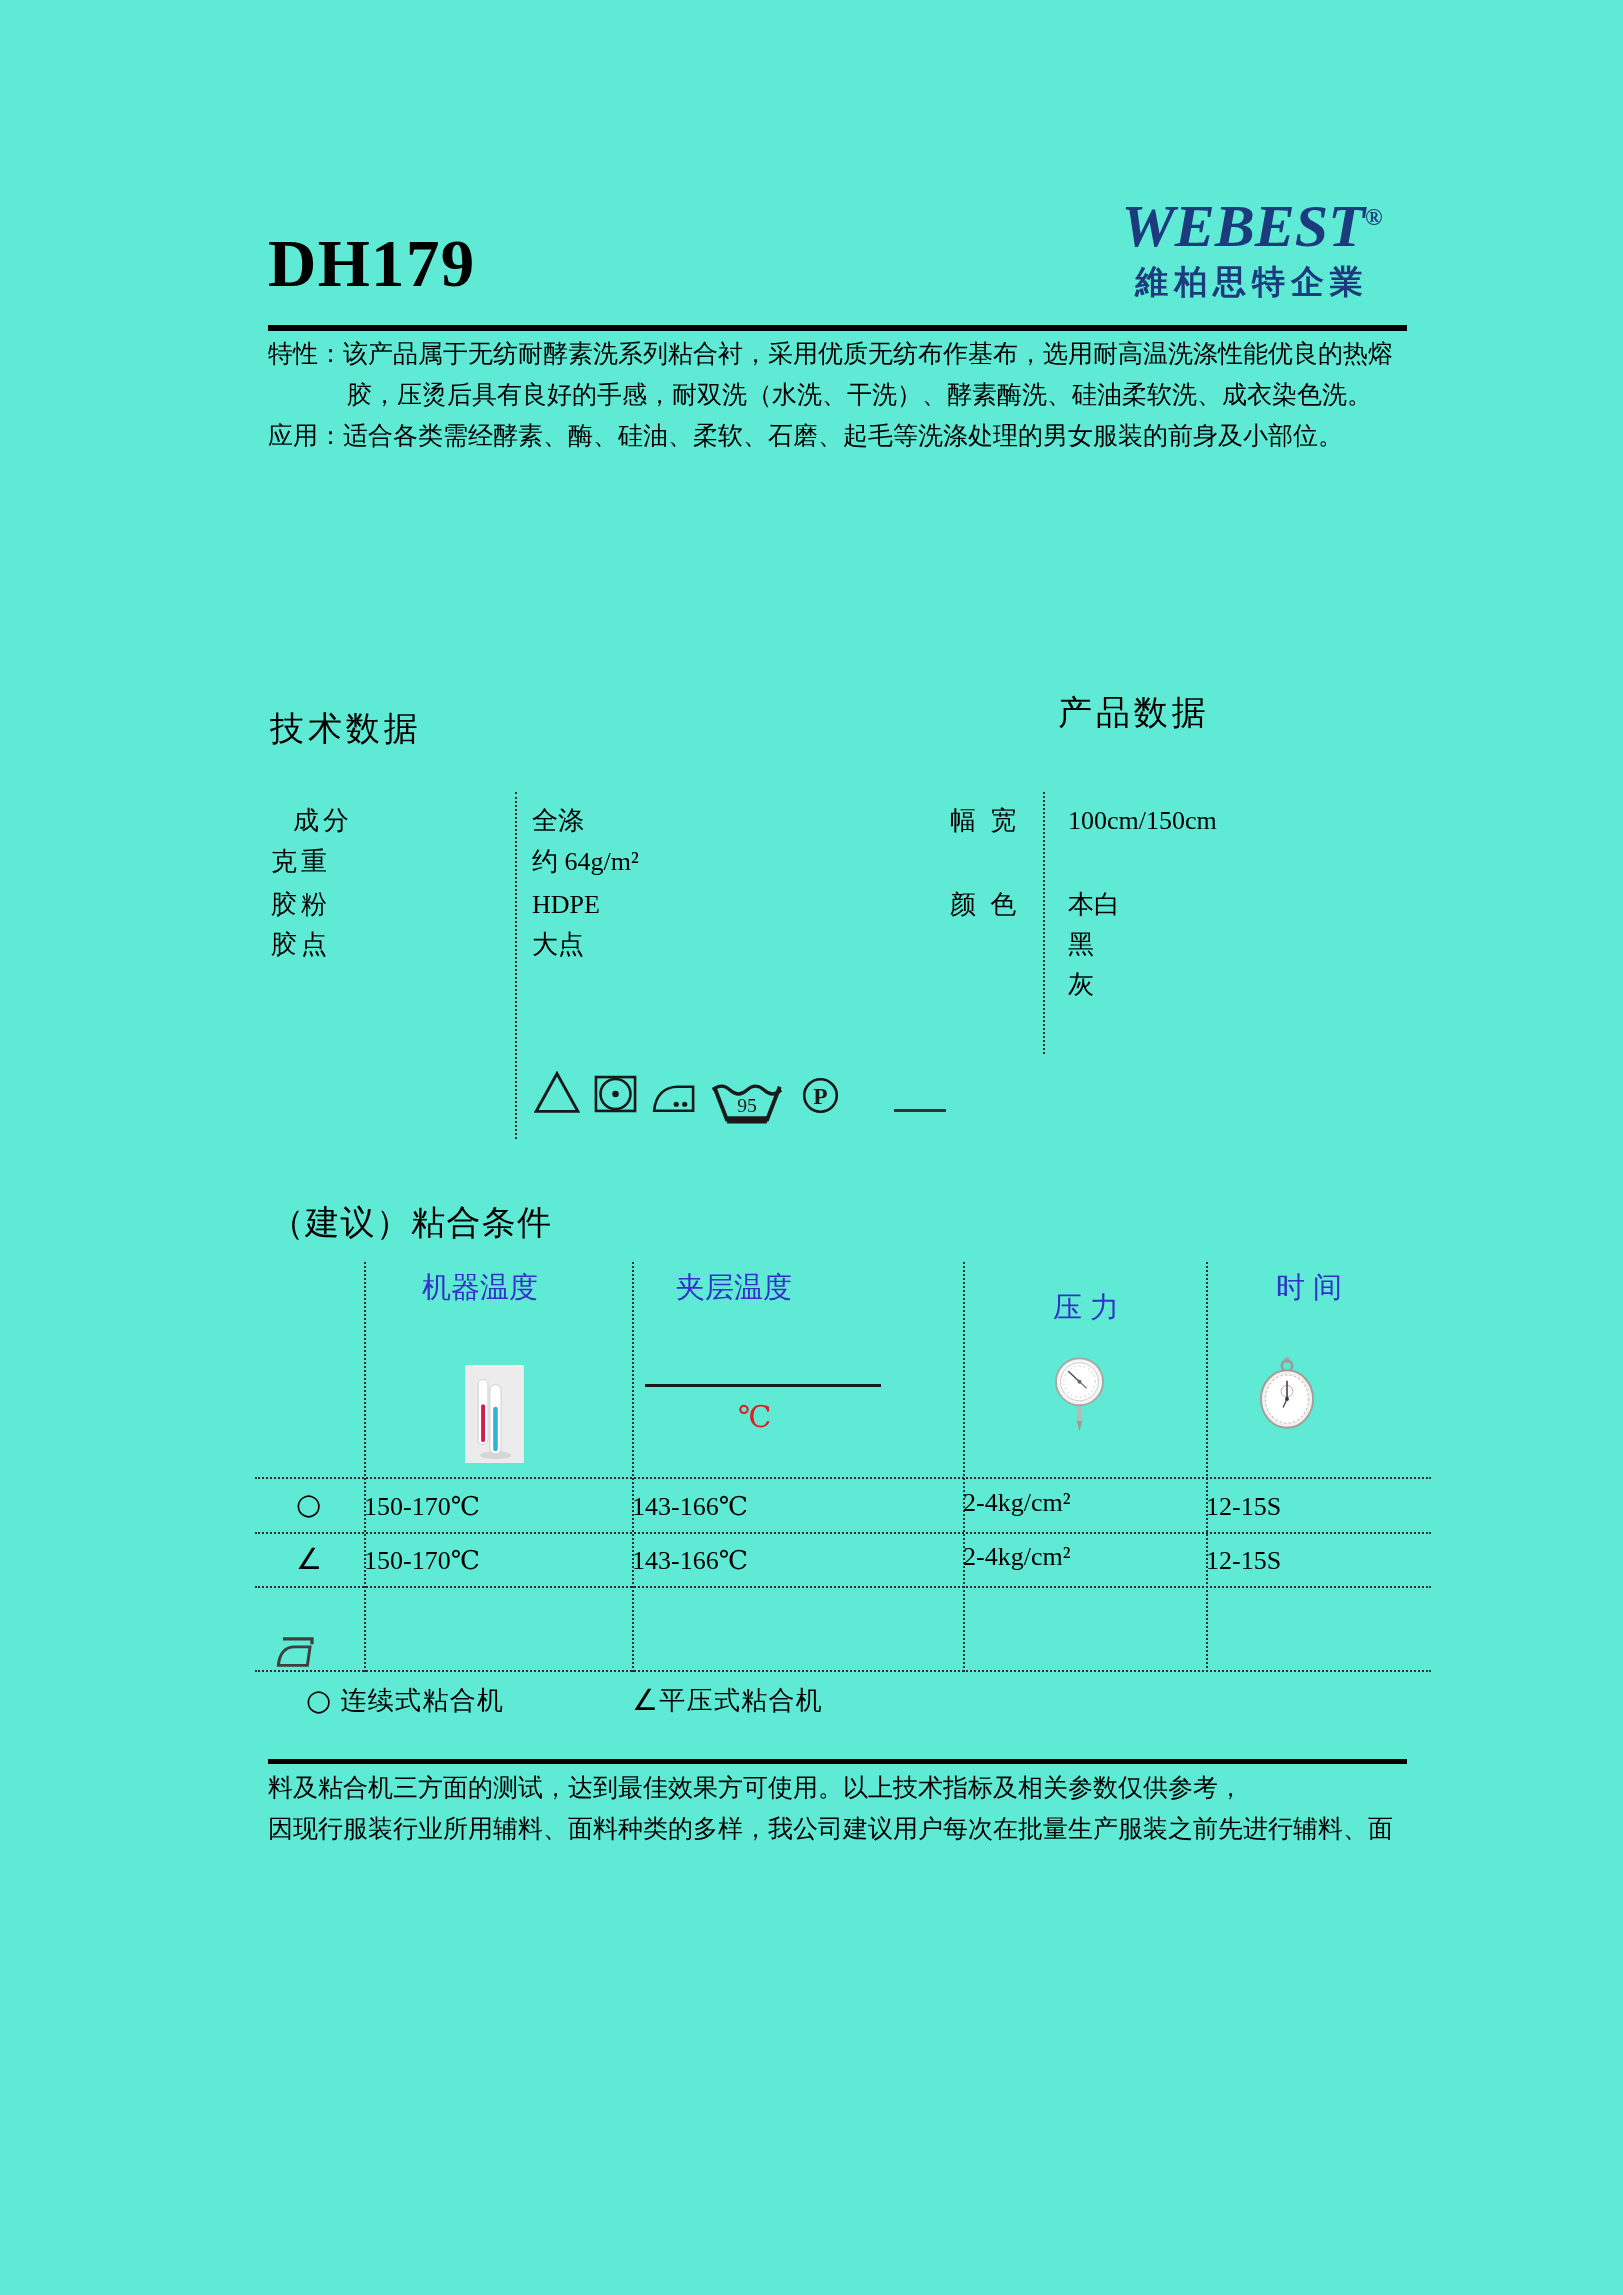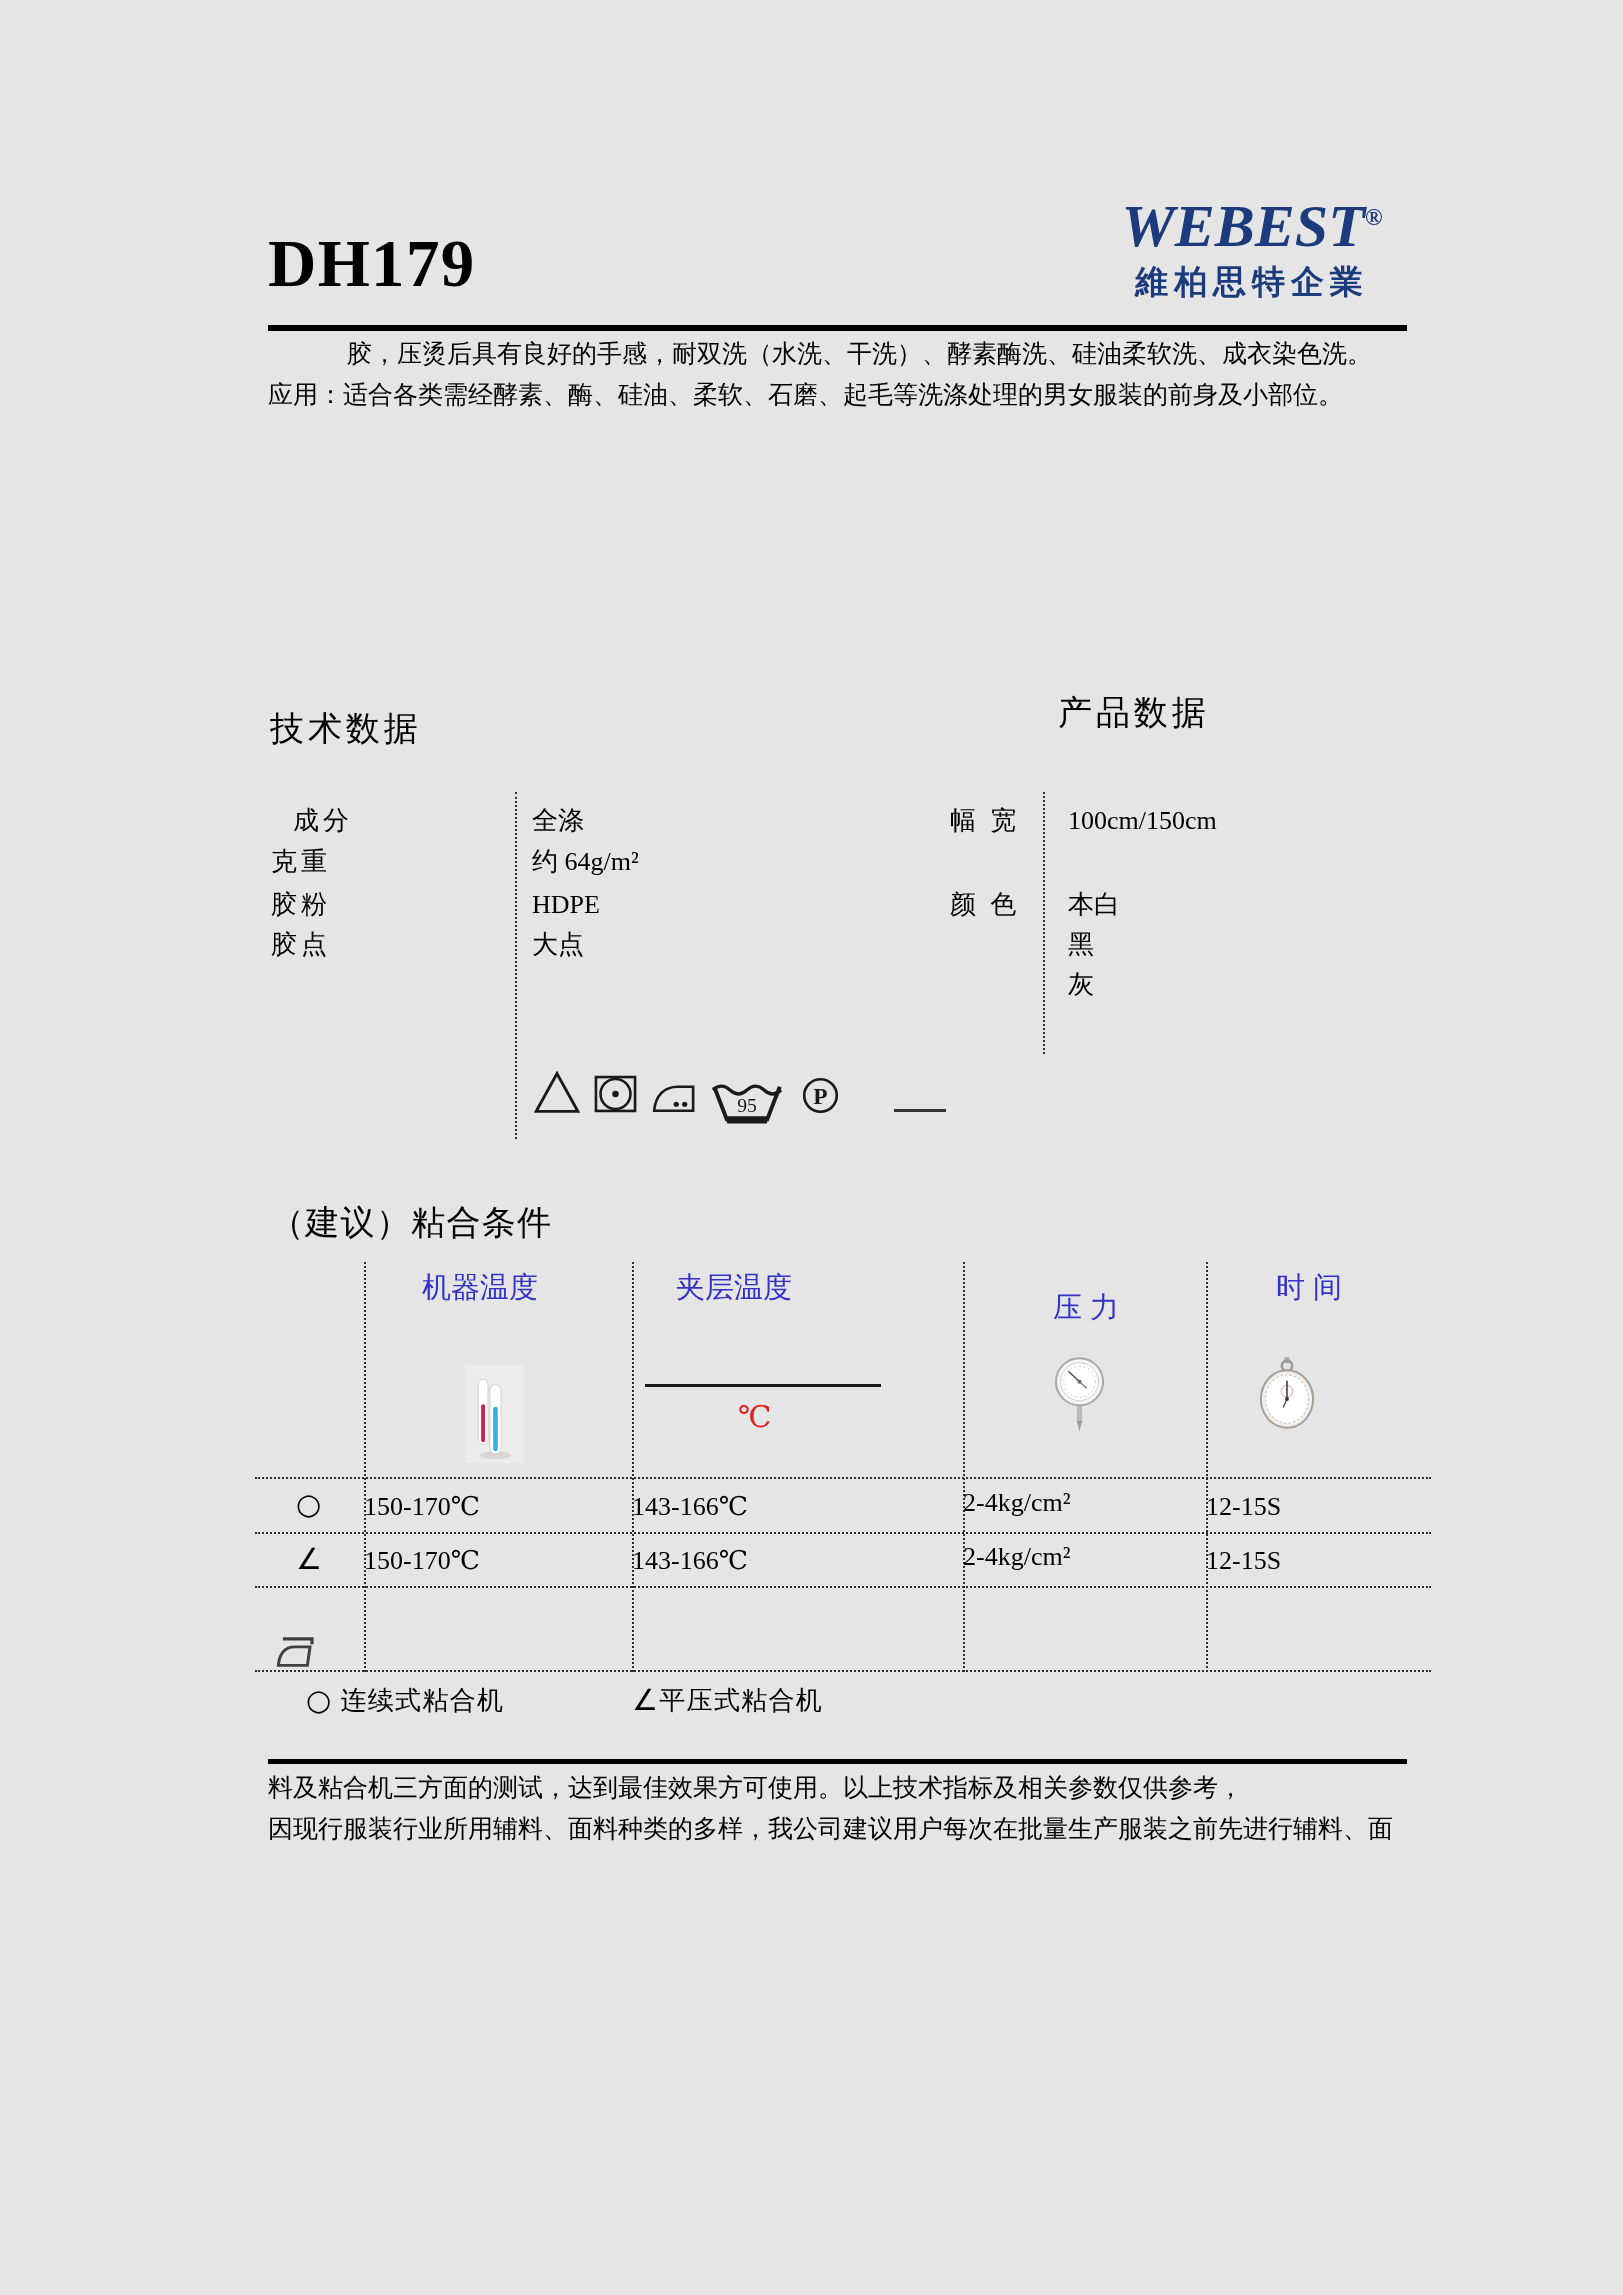--- a/index.html
+++ b/index.html
@@ -1,19 +1,19 @@
 <!DOCTYPE html>
 <html style="font-size:10.5px"><head>
 <meta charset="utf-8">
 <style>
   html,body{margin:0;padding:0;background:#888;}
   .page{
     position:relative;
     width:1623px;height:2295px;
-    background:#e5e5e5;
+    background:#5eead4;
     font-family:"Liberation Serif","DejaVu Serif",serif;
     color:#000;
     overflow:hidden;
   }
   .abs{position:absolute;}
   .rule{background:#000;}
   
   .product-code{font-size:67px;font-weight:700;line-height:1;letter-spacing:1.3px;}
   .logo{width:296px;text-align:center;color:#1c3b7c;}
   .logo-brand{font-size:60px;font-weight:700;line-height:1;white-space:nowrap;font-style:italic;}
@@ -49,20 +49,21 @@
   <div class="abs product-code" style="left:268px;top:230px;">DH179</div>
 
   <div class="abs logo" style="left:1104px;top:196px;">
     <div class="logo-brand"><span>WEBEST</span><span class="logo-reg">®</span></div>
     <div class="logo-cn">維柏思特企業</div>
   </div>
 
   <div class="abs rule" style="left:268px;top:325px;width:1139px;height:5.9px;"></div>
 
   <div class="abs intro" style="left:268px;top:333px;">
+    <div>特性：该产品属于无纺耐酵素洗系列粘合衬，采用优质无纺布作基布，选用耐高温洗涤性能优良的热熔</div>
     <div class="cont">胶，压烫后具有良好的手感，耐双洗（水洗、干洗）、酵素酶洗、硅油柔软洗、成衣染色洗。</div>
     <div>应用：适合各类需经酵素、酶、硅油、柔软、石磨、起毛等洗涤处理的男女服装的前身及小部位。</div>
   </div>
 
   <div class="abs section-title" style="left:270px;top:694px;margin-top:16px;">技术数据</div>
   <div class="abs section-title" style="left:1058px;top:694px;">产品数据</div>
 
   <div class="abs dotted-v" style="left:515px;top:792px;height:347px;"></div>
   <div class="abs dotted-v" style="left:1043px;top:792px;height:262px;"></div>
 

